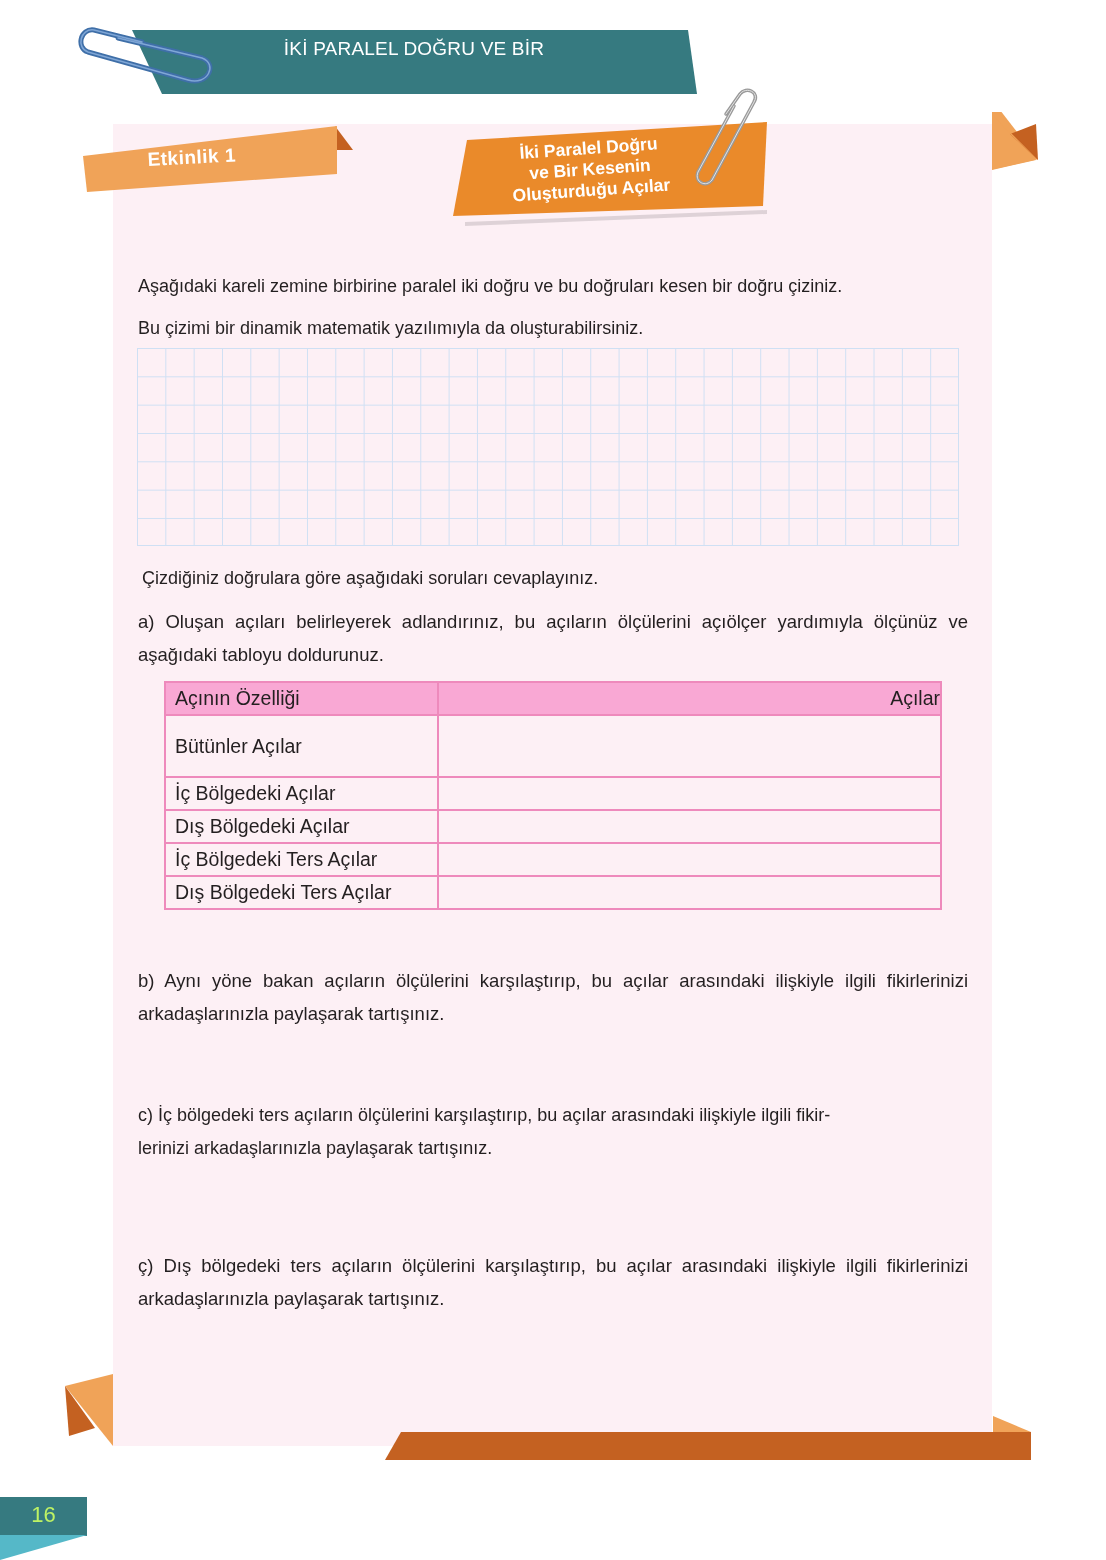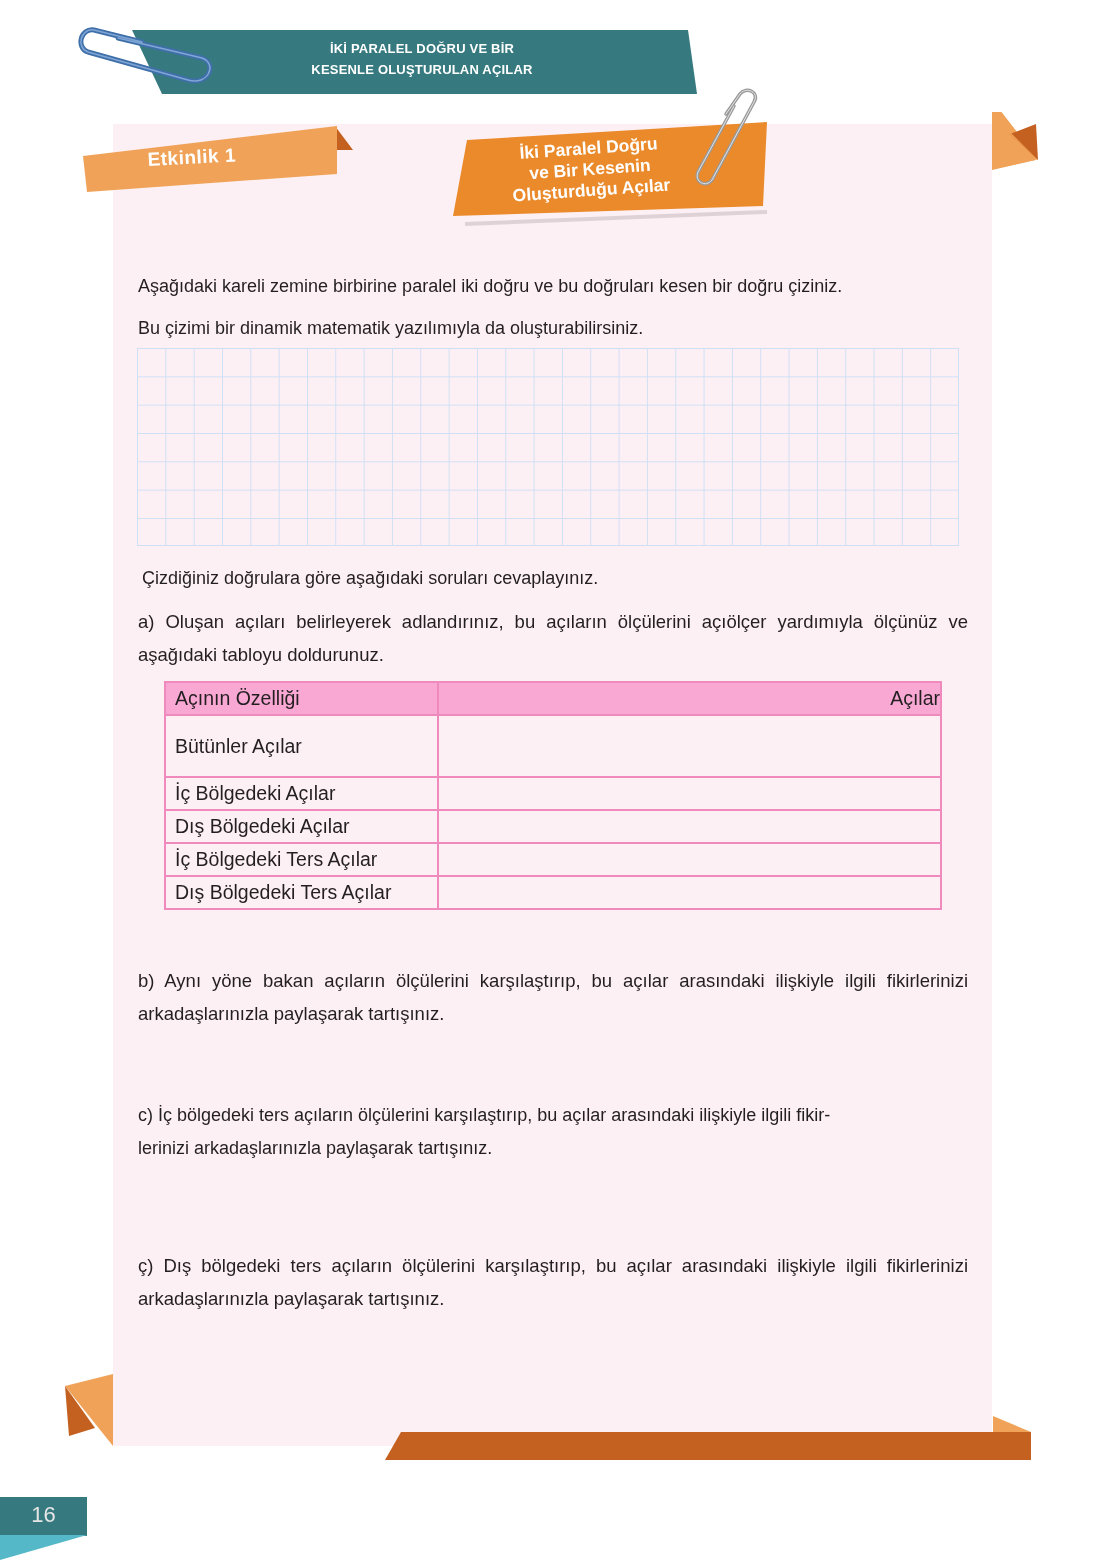--- a/index.html
+++ b/index.html
@@ -16,24 +16,23 @@
       left: 113px; top: 124px; width: 879px; height: 1322px;
       background: #fdf0f5;
     }
 
     
     .top-banner {
       left: 132px; top: 28px; width: 565px; height: 66px;
     }
     .top-banner svg { position: absolute; left: 0; top: 0; }
     .top-banner-text {
-      position: absolute; left: 40px; top: 10px; width: 500px;
-      text-align: center; color: #ffffff; font-size: 13px; line-height: 21px;
+      position: absolute; left: 32px; top: 10px; width: 500px;
+      text-align: center; color: #ffffff; font-size: 19px; line-height: 21px;
       letter-spacing: 0.2px;
-      font-weight: bold;
     }
 
     
     .etkinlik {
       left: 83px; top: 122px; width: 270px; height: 72px;
     }
     .etkinlik svg { position: absolute; left: 0; top: 0; }
     .etkinlik-text {
       position: absolute; left: 64px; top: 27px;
       color: #ffffff; font-weight: bold; font-size: 19px;
@@ -90,21 +89,21 @@
     }
     table.angles th { background: #f9a8d4; height: 31px; }
     table.angles th.center { text-align: right; padding-left: 0; }
     table.angles td.tall { height: 60px; }
     table.angles td.c1 { width: 262px; }
     table.angles td.c2 { background: transparent; }
 
     
     .page-num-box {
       left: 0; top: 1497px; width: 87px; height: 39px; background: #367a80;
-      color: #e5e5e5; font-size: 22px; text-align: center; line-height: 36px;
+      color: #bef264; font-size: 22px; text-align: center; line-height: 36px;
     }
     .page-num-tail { left: 0; top: 1535px; }
   </style>
 </head>
 <body>
 
 <div class="abs panel"></div>
 
 <svg class="abs corner" style="left:990px;top:112px" width="52" height="62" viewBox="0 0 52 62">
   <polygon points="2,2 48,72 2,84" fill="#f0a358" transform="translate(0,-14) scale(1,0.85)"></polygon>
@@ -128,21 +127,20 @@
     <defs>
       <linearGradient id="sh" x1="0" x2="1">
         <stop offset="0" stop-color="#000" stop-opacity="0.25"></stop>
         <stop offset="1" stop-color="#000" stop-opacity="0"></stop>
       </linearGradient>
     </defs>
     <polygon points="0,2 556,2 565,66 30,66" fill="#367a80"></polygon>
   </svg>
   <div class="top-banner-text">
     <div>İKİ PARALEL DOĞRU VE BİR</div>
-    <div>KESENLE OLUŞTURULAN AÇILAR</div>
   </div>
 </div>
 
 <svg class="abs paperclip-left" width="140" height="62" viewBox="0 0 140 62">
   <path d="M64,18 L16,6 C2,4 -2,24 10,28 L110,56 C130,62 140,40 124,34 L40,14" fill="none" stroke="#3f6fa8" stroke-width="5" stroke-linecap="round"></path>
   <path d="M64,18 L16,6 C2,4 -2,24 10,28 L110,56 C130,62 140,40 124,34 L40,14" fill="none" stroke="#7fa6d6" stroke-width="1.5" stroke-linecap="round"></path>
 </svg>
 
 <div class="abs etkinlik">
   <svg width="270" height="72" viewBox="0 0 270 72">

